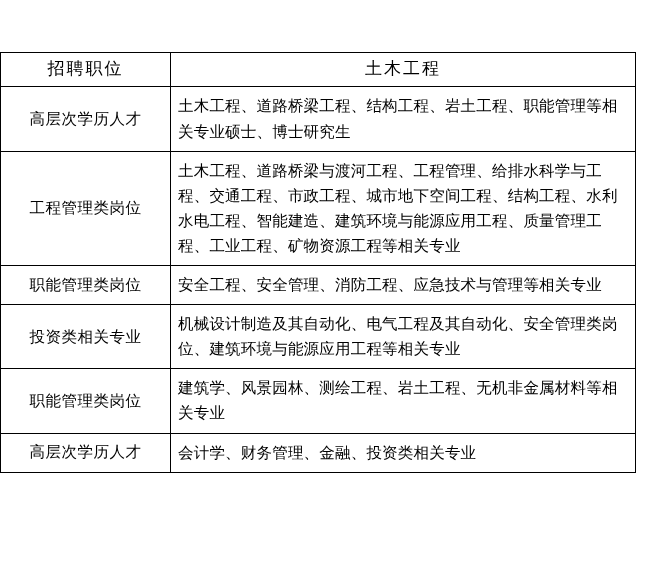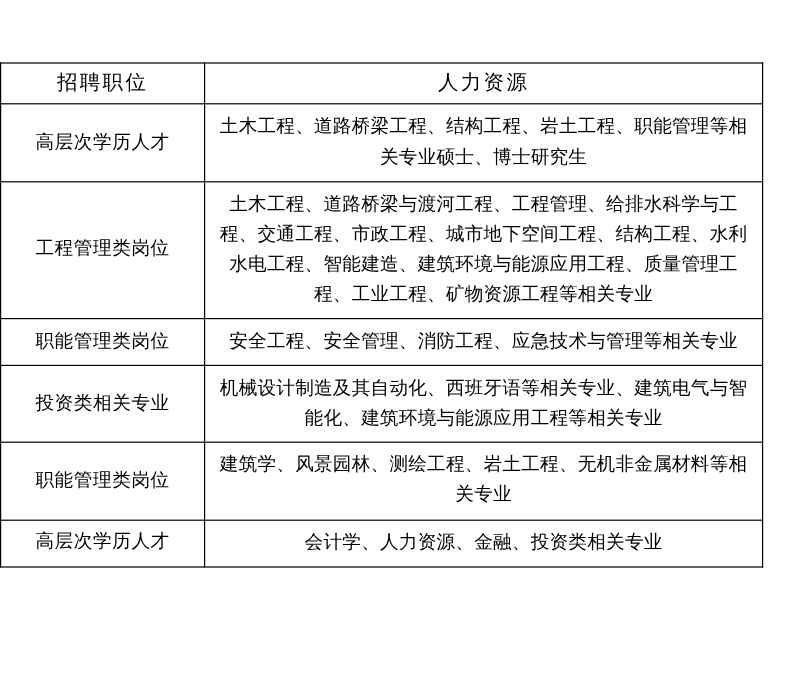--- a/index.html
+++ b/index.html
@@ -45,63 +45,63 @@
     line-height: 1.2;
   }
   td.role {
     text-align: center;
     font-size: 15.5px;
     letter-spacing: 0.5px;
     padding: 4px 4px;
     line-height: 1.45;
   }
   td.major {
-    text-align: center;
+    text-align: left;
     font-size: 15.5px;
     letter-spacing: 0.2px;
     padding: 6px 7px 7px 7px;
     line-height: 1.62;
     text-justify: inter-ideograph;
   }
 </style>
 </head>
 <body>
 
 <div id="sheet">
   <table class="jobs">
     <colgroup>
       <col class="c1">
       <col class="c2">
     </colgroup>
     <thead>
       <tr>
         <th>招聘职位</th>
-        <th>人力资源</th>
+        <th>土木工程</th>
       </tr>
     </thead>
     <tbody>
       <tr>
         <td class="role">高层次学历人才</td>
         <td class="major">土木工程、道路桥梁工程、结构工程、岩土工程、职能管理等相关专业硕士、博士研究生</td>
       </tr>
       <tr>
         <td class="role">工程管理类岗位</td>
         <td class="major">土木工程、道路桥梁与渡河工程、工程管理、给排水科学与工程、交通工程、市政工程、城市地下空间工程、结构工程、水利水电工程、智能建造、建筑环境与能源应用工程、质量管理工程、工业工程、矿物资源工程等相关专业</td>
       </tr>
       <tr>
         <td class="role">职能管理类岗位</td>
         <td class="major">安全工程、安全管理、消防工程、应急技术与管理等相关专业</td>
       </tr>
       <tr>
         <td class="role">投资类相关专业</td>
-        <td class="major">机械设计制造及其自动化、西班牙语等相关专业、建筑电气与智能化、建筑环境与能源应用工程等相关专业</td>
+        <td class="major">机械设计制造及其自动化、电气工程及其自动化、安全管理类岗位、建筑环境与能源应用工程等相关专业</td>
       </tr>
       <tr>
         <td class="role">职能管理类岗位</td>
         <td class="major">建筑学、风景园林、测绘工程、岩土工程、无机非金属材料等相关专业</td>
       </tr>
       <tr>
         <td class="role">高层次学历人才</td>
-        <td class="major">会计学、人力资源、金融、投资类相关专业</td>
+        <td class="major">会计学、财务管理、金融、投资类相关专业</td>
       </tr>
     </tbody>
   </table>
 </div>
 
 </body></html>

